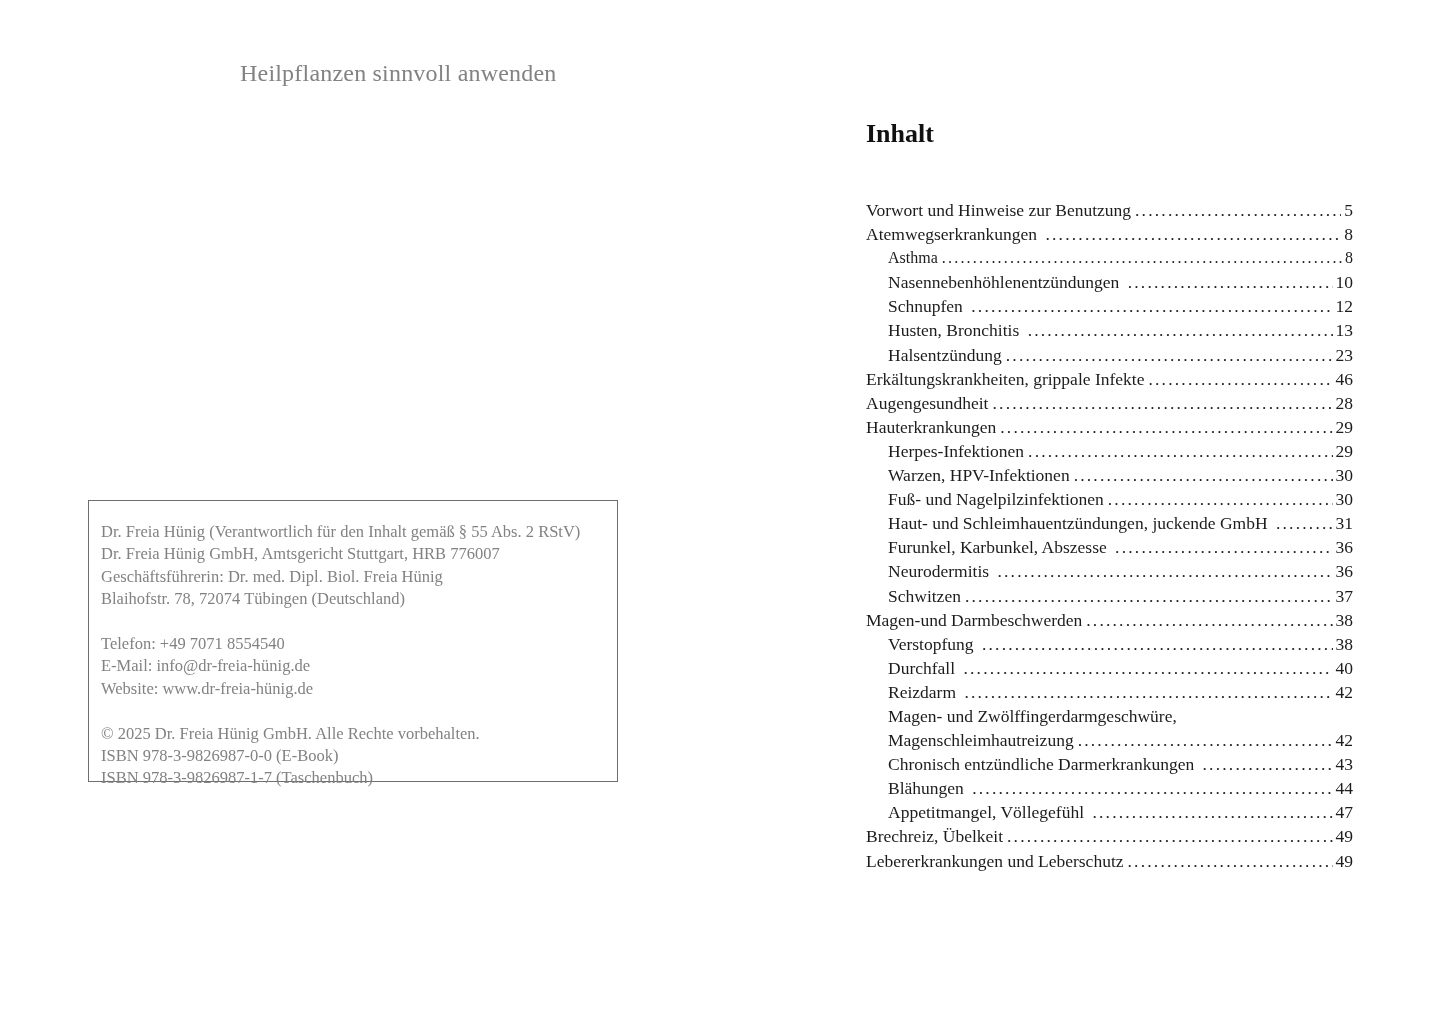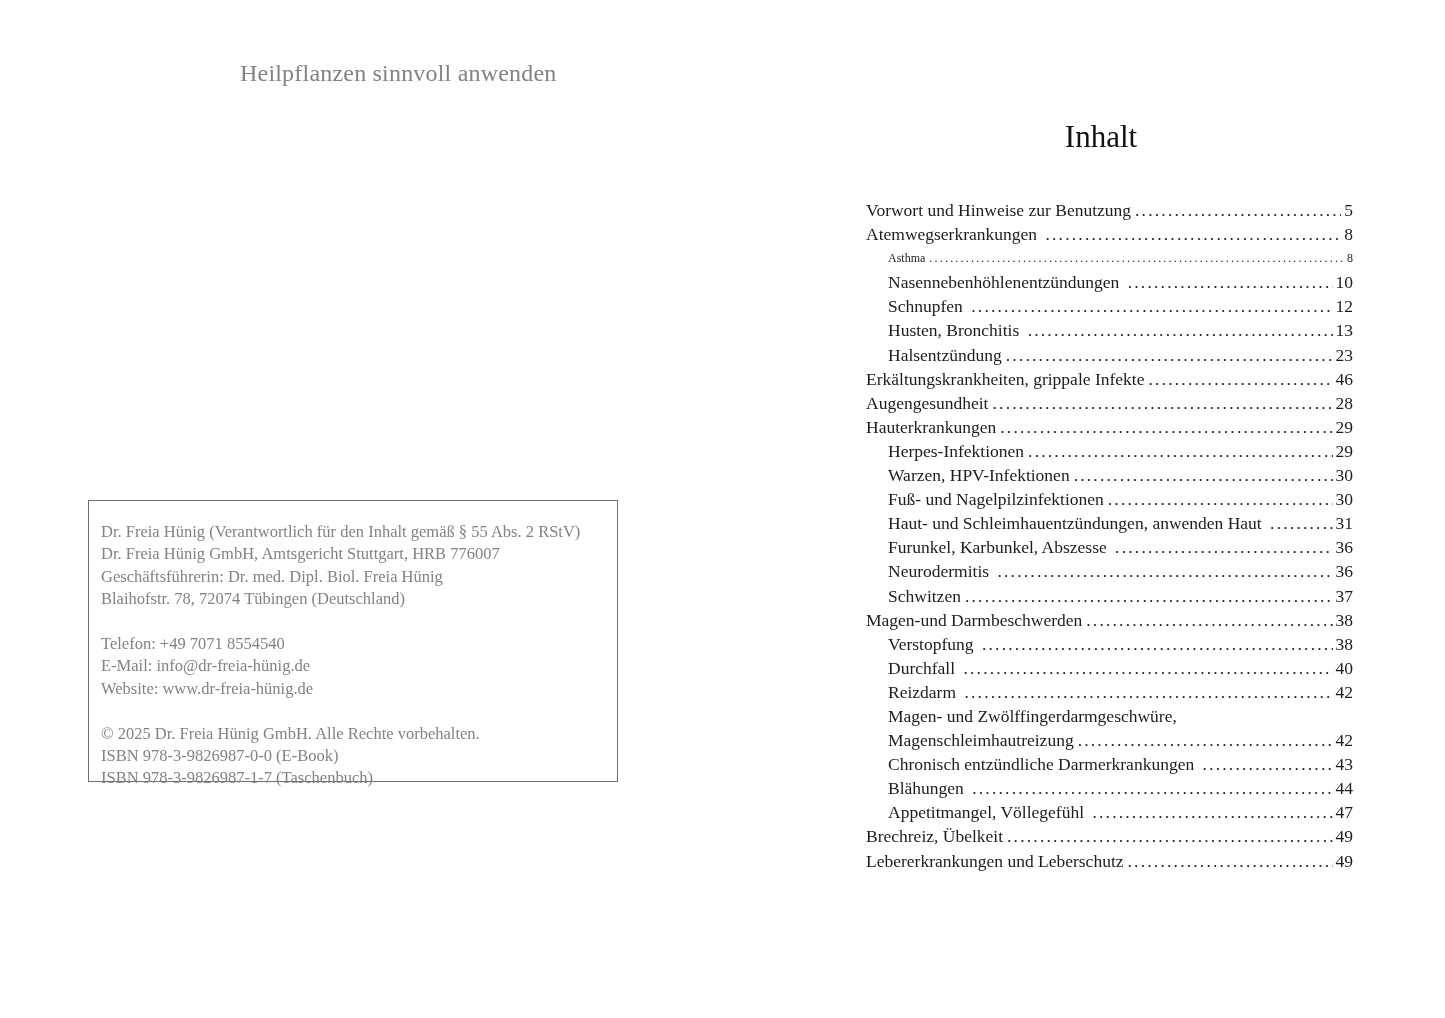--- a/index.html
+++ b/index.html
@@ -44,40 +44,40 @@
     min-height: 22.4px;
     white-space: pre;
   }
 
   
   .toc-title {
     position: absolute;
     left: 866px; top: 119px;
     width: 470px;
     margin: 0;
-    text-align: center;
-    font-size: 31px;
-    font-weight: normal;
+    text-align: left;
+    font-size: 26px;
+    font-weight: bold;
     color: #111;
   }
   .toc-list {
     position: absolute;
     left: 866px; top: 198px;
     width: 487px;
     color: var(--toc_text);
     font-size: 17.5px;
   }
   .toc-entry {
     display: flex;
     align-items: flex-start;
     line-height: 24.1px;
     height: 24.1px;
   }
   .toc-entry.level1 { padding-left: 22px; }
-  .toc-entry.small { font-size: 12px; }
+  .toc-entry.small { font-size: 16px; }
   .toc-label { white-space: pre; }
   .toc-leader {
     flex: 1;
     overflow: hidden;
     white-space: nowrap;
     margin-left: 4px;
     margin-right: 3px;
     letter-spacing: 2.2px;
   }
   .toc-leader::after {
@@ -172,21 +172,21 @@
           <span class="toc-label">Warzen, HPV-Infektionen</span>
           <span class="toc-leader"></span>
           <span class="toc-page">30</span>
         </div>
         <div class="toc-entry level1">
           <span class="toc-label">Fuß- und Nagelpilzinfektionen</span>
           <span class="toc-leader"></span>
           <span class="toc-page">30</span>
         </div>
         <div class="toc-entry level1">
-          <span class="toc-label">Haut- und Schleimhauentzündungen, anwenden Haut </span>
+          <span class="toc-label">Haut- und Schleimhauentzündungen, juckende GmbH </span>
           <span class="toc-leader"></span>
           <span class="toc-page">31</span>
         </div>
         <div class="toc-entry level1">
           <span class="toc-label">Furunkel, Karbunkel, Abszesse </span>
           <span class="toc-leader"></span>
           <span class="toc-page">36</span>
         </div>
         <div class="toc-entry level1">
           <span class="toc-label">Neurodermitis </span>

